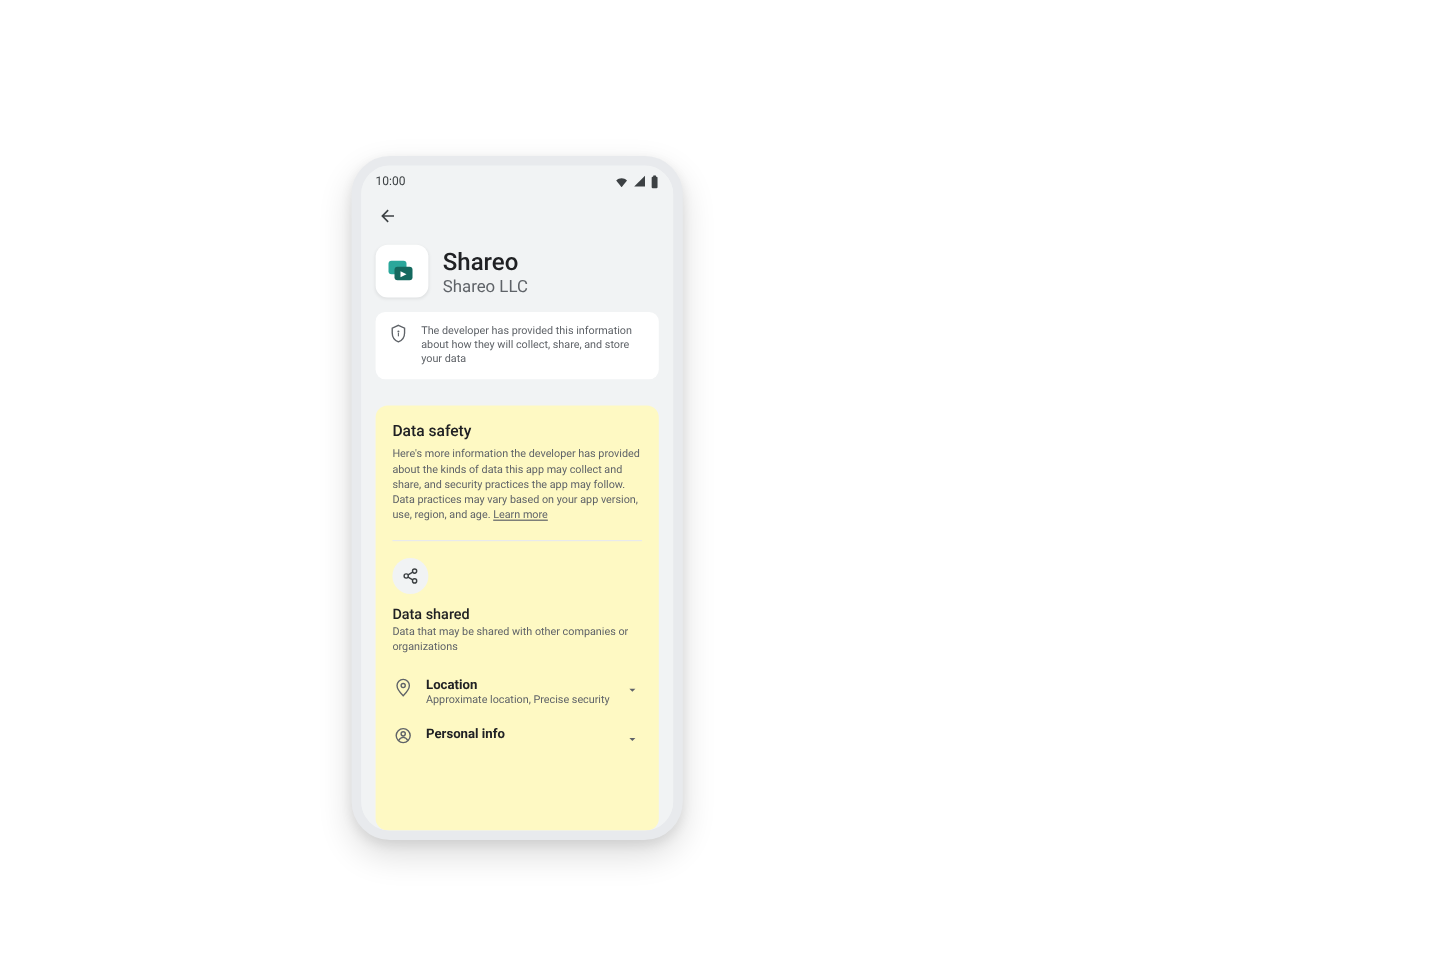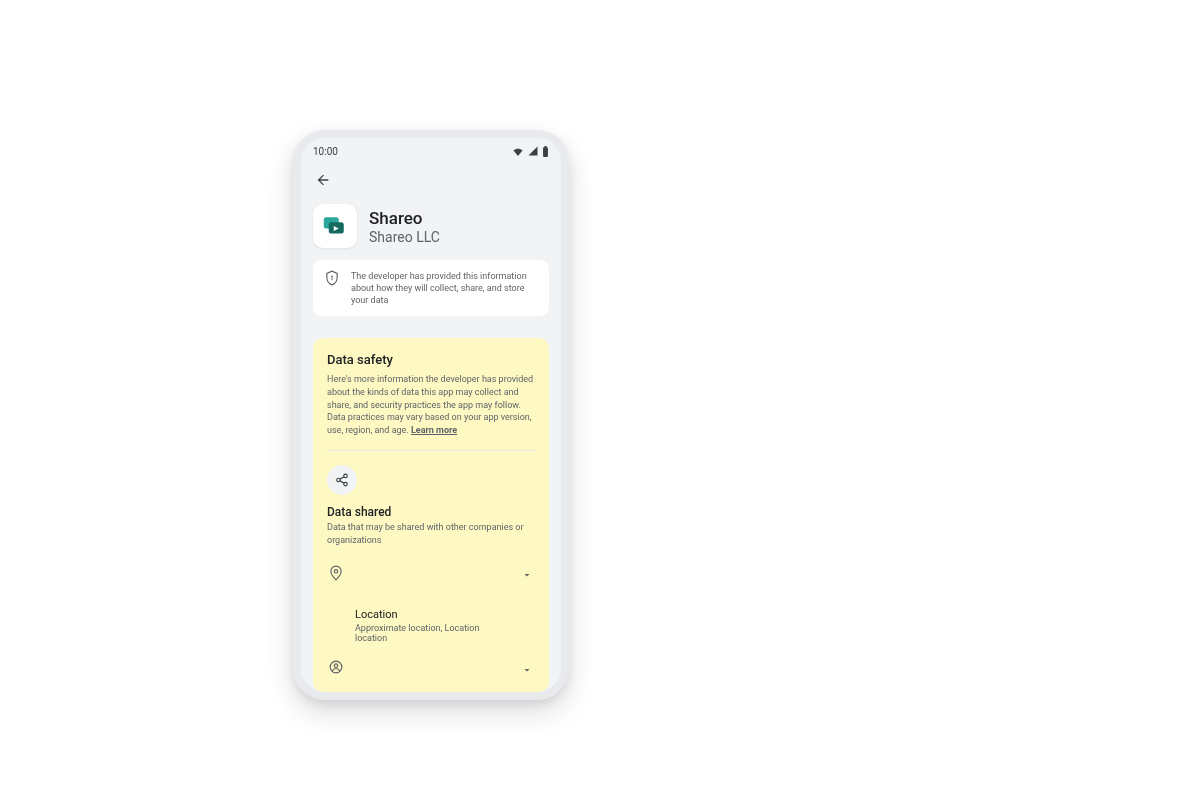--- a/index.html
+++ b/index.html
@@ -89,21 +89,21 @@
   }
   .app-icon {
     width: 44px; height: 44px;
     background:#ffffff;
     border-radius:10px;
     display:flex; align-items:center; justify-content:center;
     box-shadow: 0 1px 3px rgba(0,0,0,0.08);
   }
   .app-icon svg { display:block; }
   .app-title {
-    font-size: 17px;
+    font-size: 20px;
     font-weight: 500;
     color:#202124;
   }
   .app-dev {
     font-size: 14px;
     color:#5f6368;
     margin-top:1px;
   }
   
   .dev-banner {
@@ -139,21 +139,20 @@
   }
   .card .desc {
     font-size: 9px;
     line-height: 1.4;
     color:#5f6368;
   }
   .card .desc .lm {
     text-decoration: underline;
     color:#5f6368;
     cursor:pointer;
-    font-weight:bold;
   }
   .divider {
     height:1px;
     background:#e8eaed;
     margin: 14px 0 14px 0;
   }
   .share-chip {
     width: 30px; height:30px;
     border-radius: 50%;
     background:#f1f3f4;
@@ -182,23 +181,22 @@
   }
   .row .ricon {
     width:18px; flex:0 0 18px;
     display:flex;align-items:center;justify-content:center;
     color:#5f6368;
     padding-top:1px;
   }
   .row .rbody { flex:1; }
   .row .rtitle {
     font-size:11px;
-    font-weight:400;
-    color:#202124;
-    margin-top:44px;
+    font-weight:700;
+    color:#202124;
   }
   .row .rsub {
     font-size:9px;
     color:#5f6368;
     margin-top:2px;
   }
   .row .chev {
     width:14px; color:#5f6368; padding-top:2px;
   }
   
@@ -298,21 +296,21 @@
 
           <div class="row">
             <div class="ricon">
               <svg width="14" height="16" viewBox="0 0 24 28">
                   <path fill="none" stroke="currentColor" stroke-width="2" d="M12 2c5 0 9 4 9 9 0 6-9 15-9 15S3 17 3 11c0-5 4-9 9-9z"></path>
                   <circle cx="12" cy="11" r="3" fill="none" stroke="currentColor" stroke-width="2"></circle>
                 </svg>
             </div>
             <div class="rbody">
               <div class="rtitle">Location</div>
-              <div class="rsub">Approximate location, Location location</div>
+              <div class="rsub">Approximate location, Precise security</div>
             </div>
             <div class="chev">
               <svg width="12" height="12" viewBox="0 0 24 24">
                   <path fill="currentColor" d="M7 10l5 5 5-5z"></path>
                 </svg>
             </div>
           </div>
 
           <div class="row">
             <div class="ricon">

